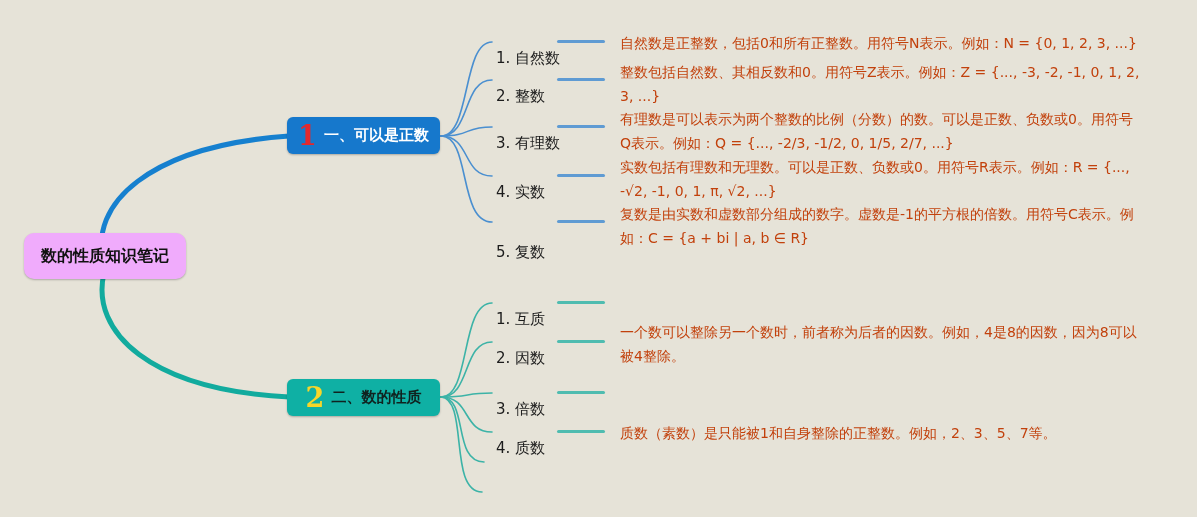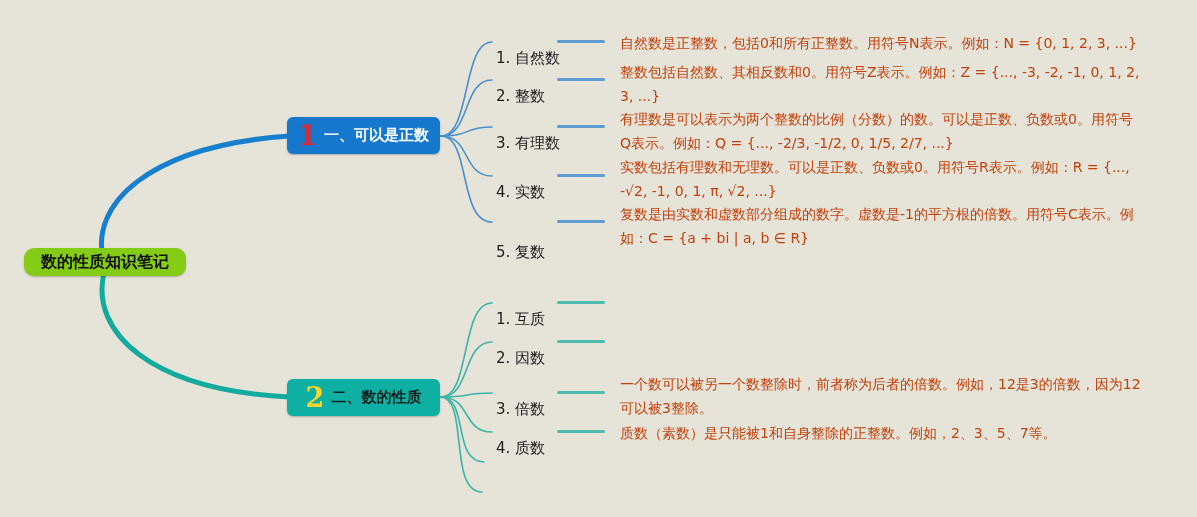--- a/index.html
+++ b/index.html
@@ -15,22 +15,22 @@
   }
   svg.links{position:absolute;left:0;top:0;width:1197px;height:517px;}
 
   .node{
     position:absolute;
     display:flex;align-items:center;justify-content:center;
     box-sizing:border-box;
     cursor:default;
   }
   .root-node{
-    left:24px;top:248px;width:162px;height:28px;
-    background:#84cc16;
+    left:24px;top:233px;width:162px;height:46px;
+    background:#f0abfc;
     border-radius:10px;
     font-size:16px;font-weight:bold;color:#111;
     box-shadow:0 1px 2px rgba(0,0,0,.25);
   }
   .branch-node{
     width:153px;height:37px;
     border-radius:6px;
     font-size:15px;font-weight:bold;
     gap:7px;
     box-shadow:0 1px 2px rgba(0,0,0,.25);
@@ -120,22 +120,22 @@
 
   <div class="item-label" style="top:225px">5. 复数</div>
   <div class="item-line line-blue" style="top:220px"></div>
   <div class="item-desc" style="top:202px">复数是由实数和虚数部分组成的数字。虚数是-1的平方根的倍数。用符号C表示。例如：C = {a + bi | a, b ∈ R}</div>
 
   <div class="item-label" style="top:292px">1. 互质</div>
   <div class="item-line line-teal" style="top:301px"></div>
 
   <div class="item-label" style="top:331px">2. 因数</div>
   <div class="item-line line-teal" style="top:340px"></div>
+  <div class="item-desc" style="top:320px">一个数可以整除另一个数时，前者称为后者的因数。例如，4是8的因数，因为8可以被4整除。</div>
 
   <div class="item-label" style="top:382px">3. 倍数</div>
   <div class="item-line line-teal" style="top:391px"></div>
-  <div class="item-desc" style="top:372px">一个数可以被另一个数整除时，前者称为后者的倍数。例如，12是3的倍数，因为12可以被3整除。</div>
 
   <div class="item-label" style="top:421px">4. 质数</div>
   <div class="item-line line-teal" style="top:430px"></div>
   <div class="item-desc" style="top:421px">质数（素数）是只能被1和自身整除的正整数。例如，2、3、5、7等。</div>
 
 </div>
 
 </body></html>

